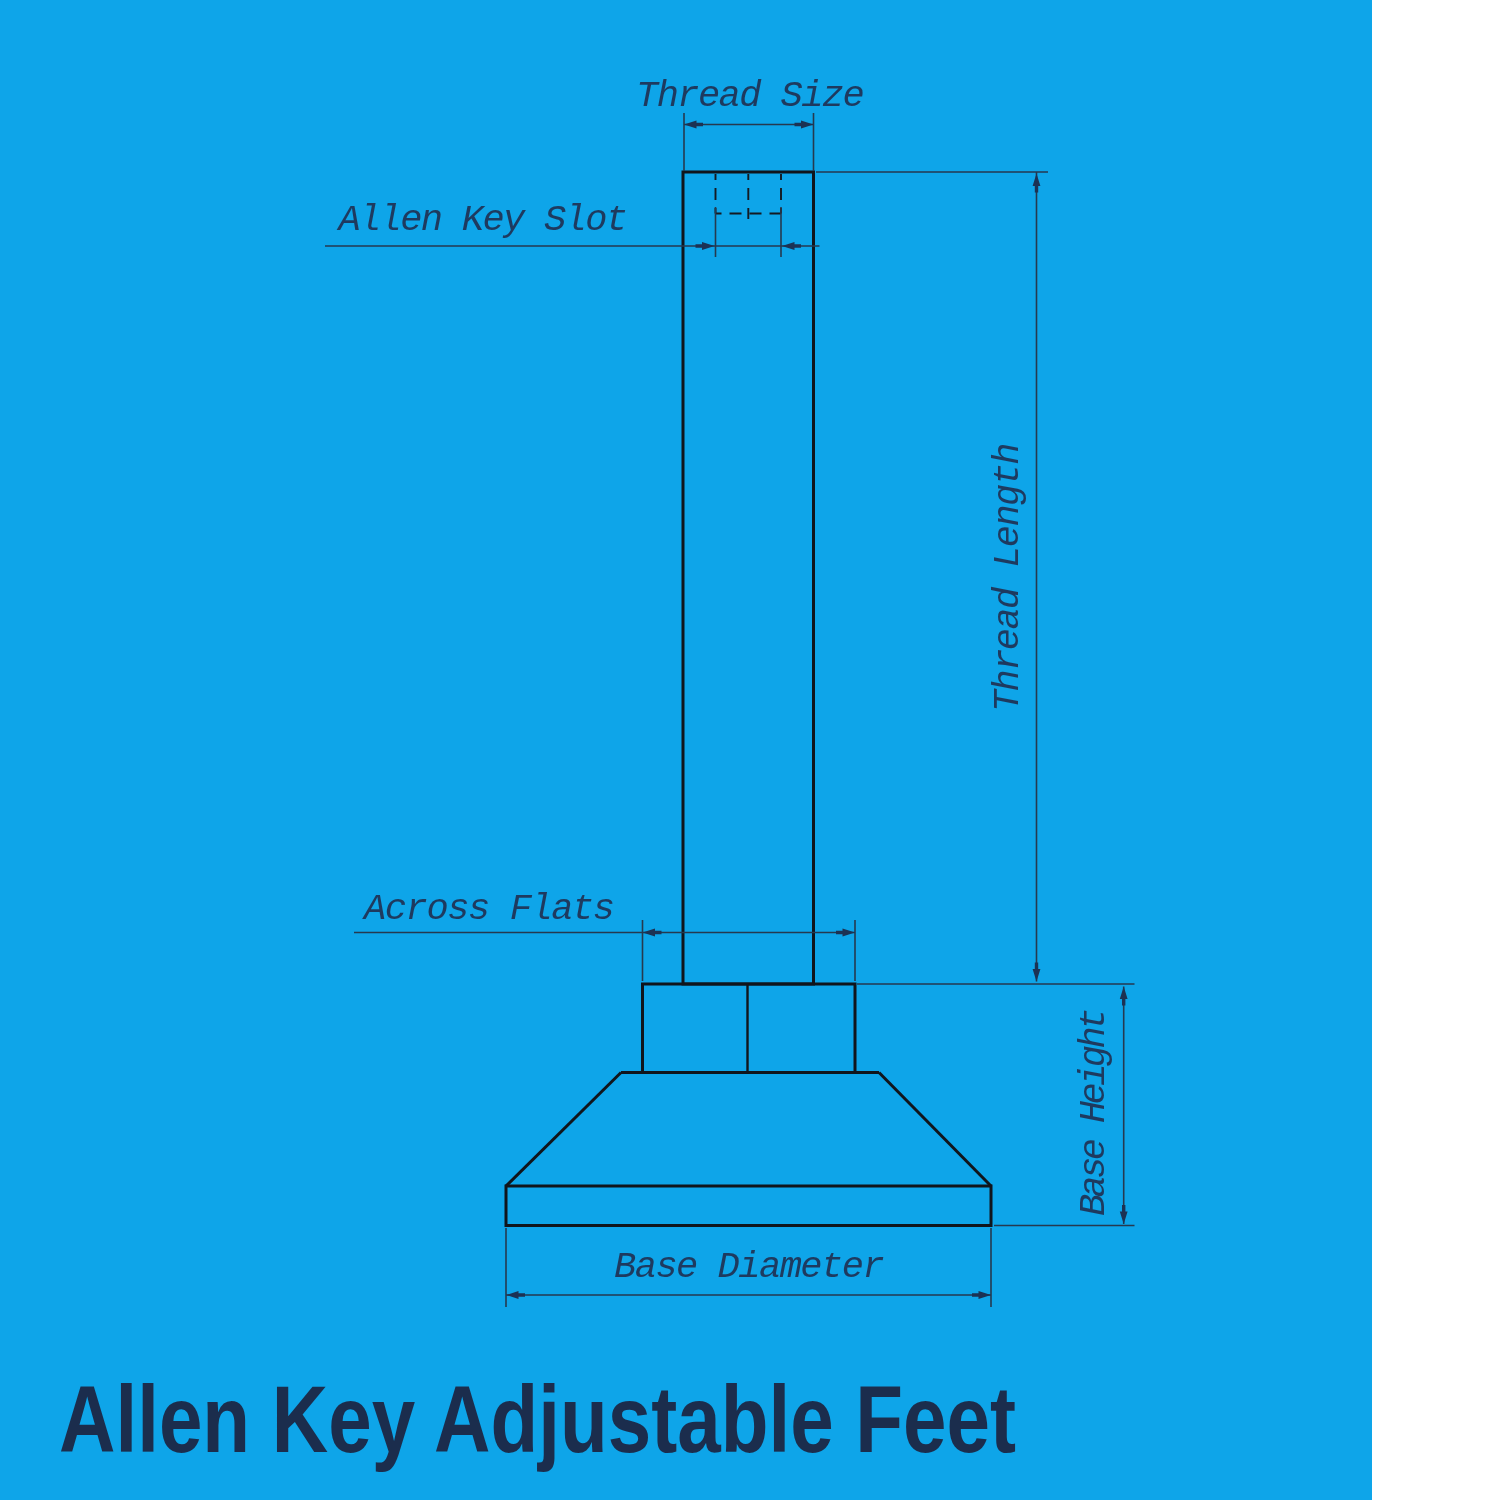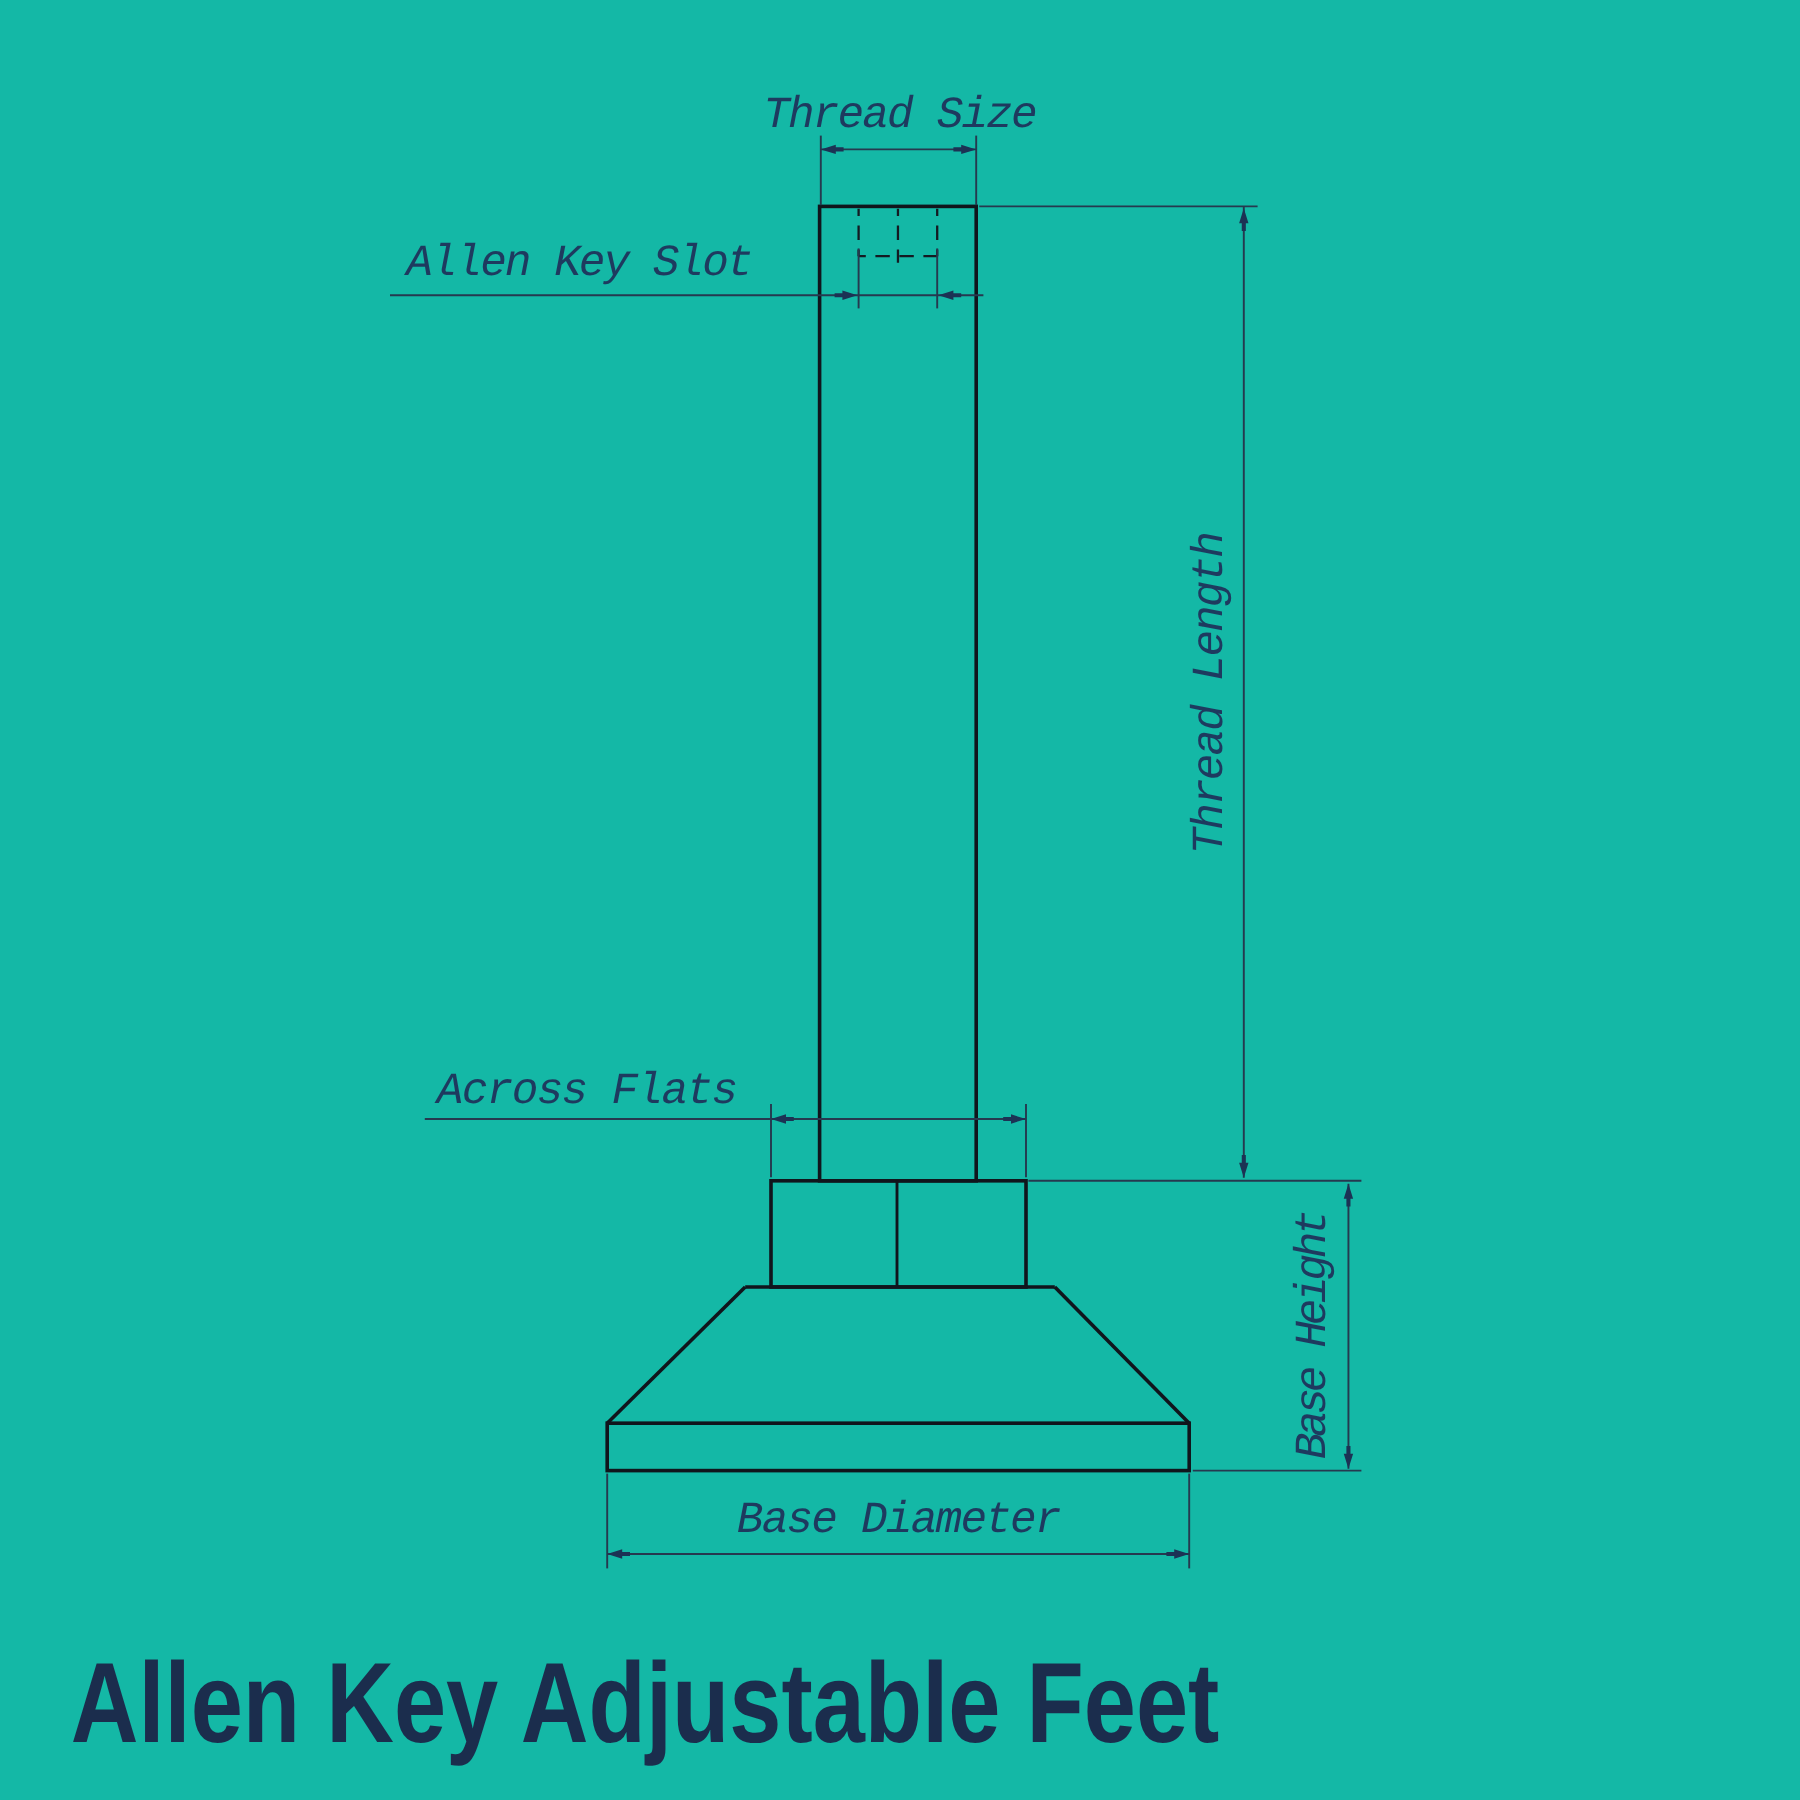--- a/index.html
+++ b/index.html
@@ -1,16 +1,16 @@
 <!DOCTYPE html>
 <html><head>
 <meta charset="utf-8">
 <style>
   html,body{margin:0;padding:0;background:#ffffff;}
-  .page{position:relative;width:1500px;height:1500px;background:#14b8a6;overflow:hidden;}
+  .page{position:relative;width:1372px;height:1500px;background:#0ea5e9;overflow:hidden;}
   svg{position:absolute;left:0;top:0;}
   text{font-family:"Liberation Mono", monospace;font-style:italic;fill:#1e3a5f;}
   .ann{font-size:37px;letter-spacing:-2px;}
   .title{font-family:"Liberation Sans", sans-serif;font-style:normal;font-weight:bold;font-size:95px;fill:#1b2d4d;letter-spacing:0px;}
 </style>
 </head>
 <body>
 <div class="page">
 <svg width="1500" height="1500" viewBox="0 0 1500 1500">
   <defs>

